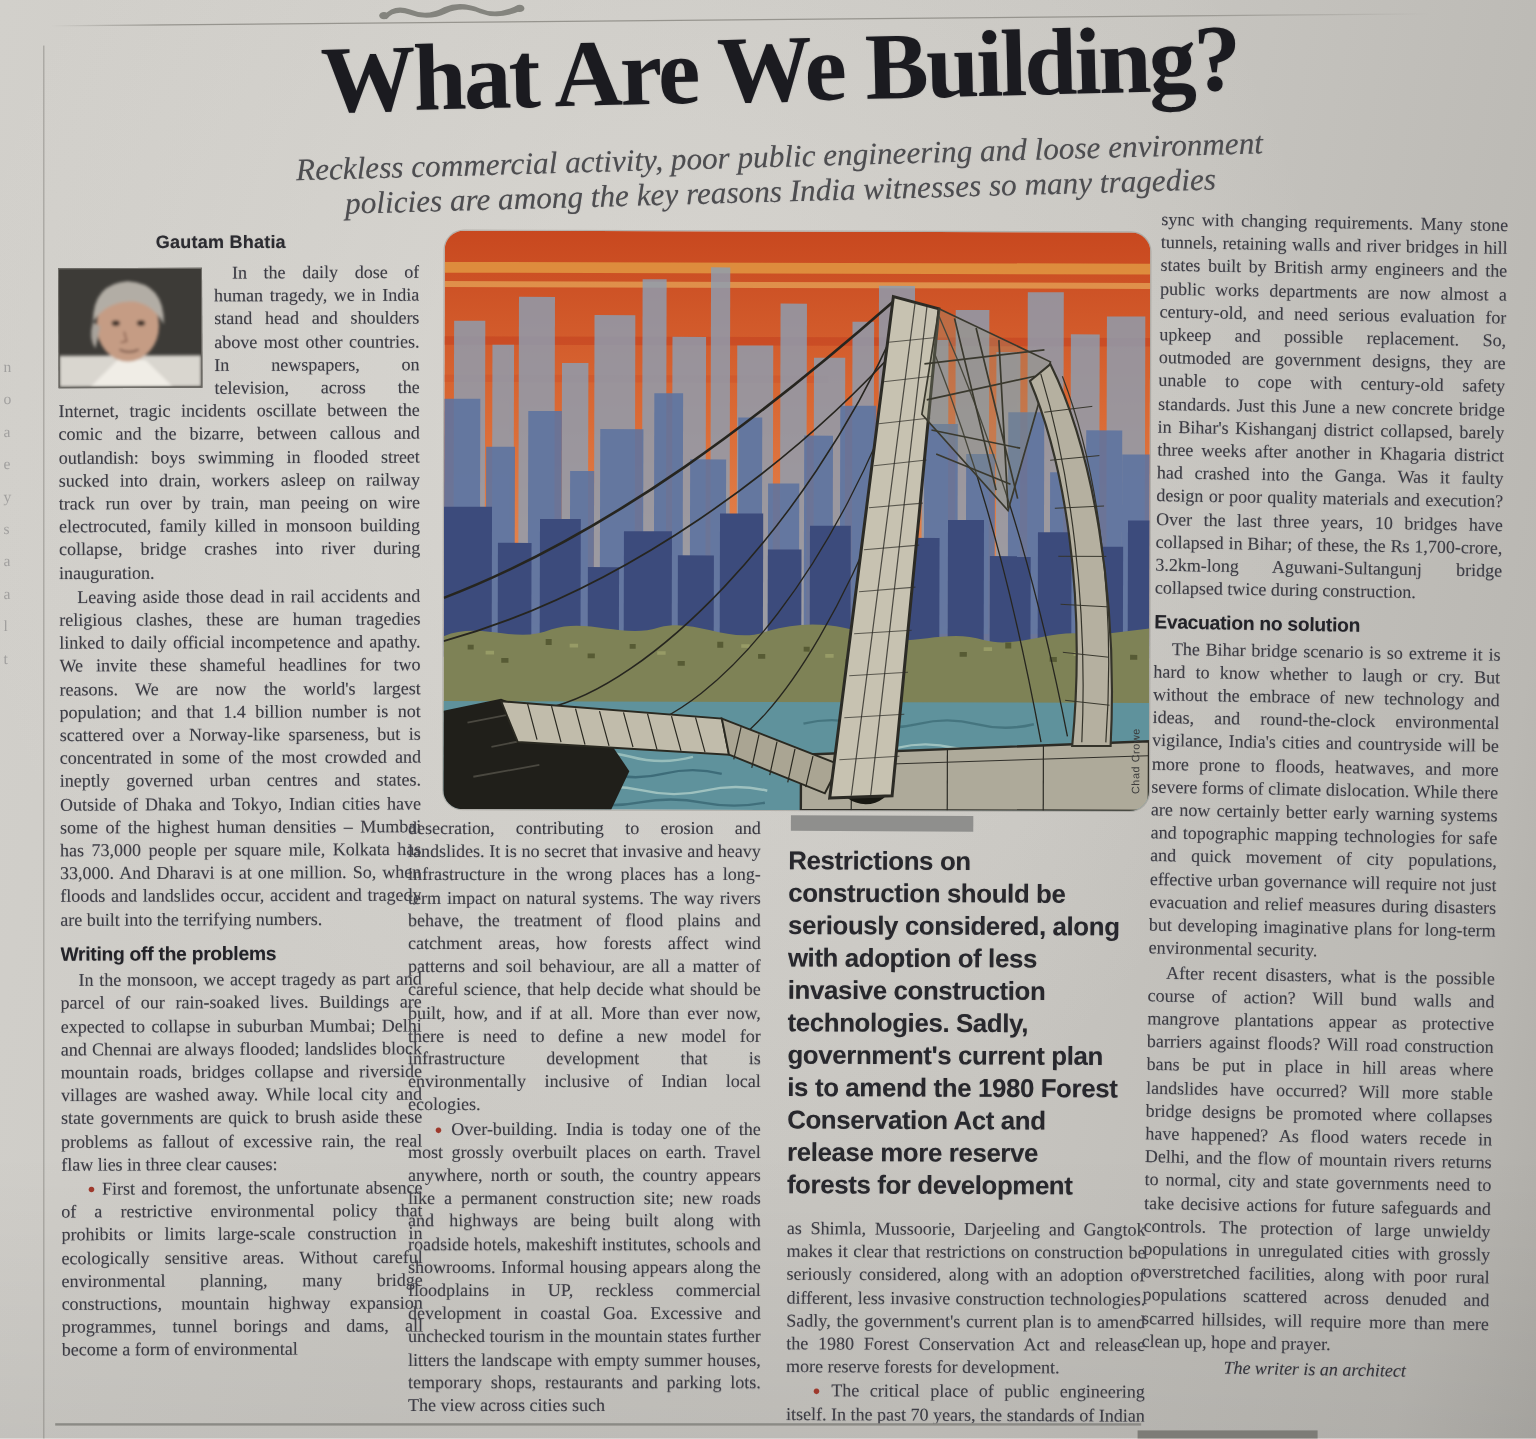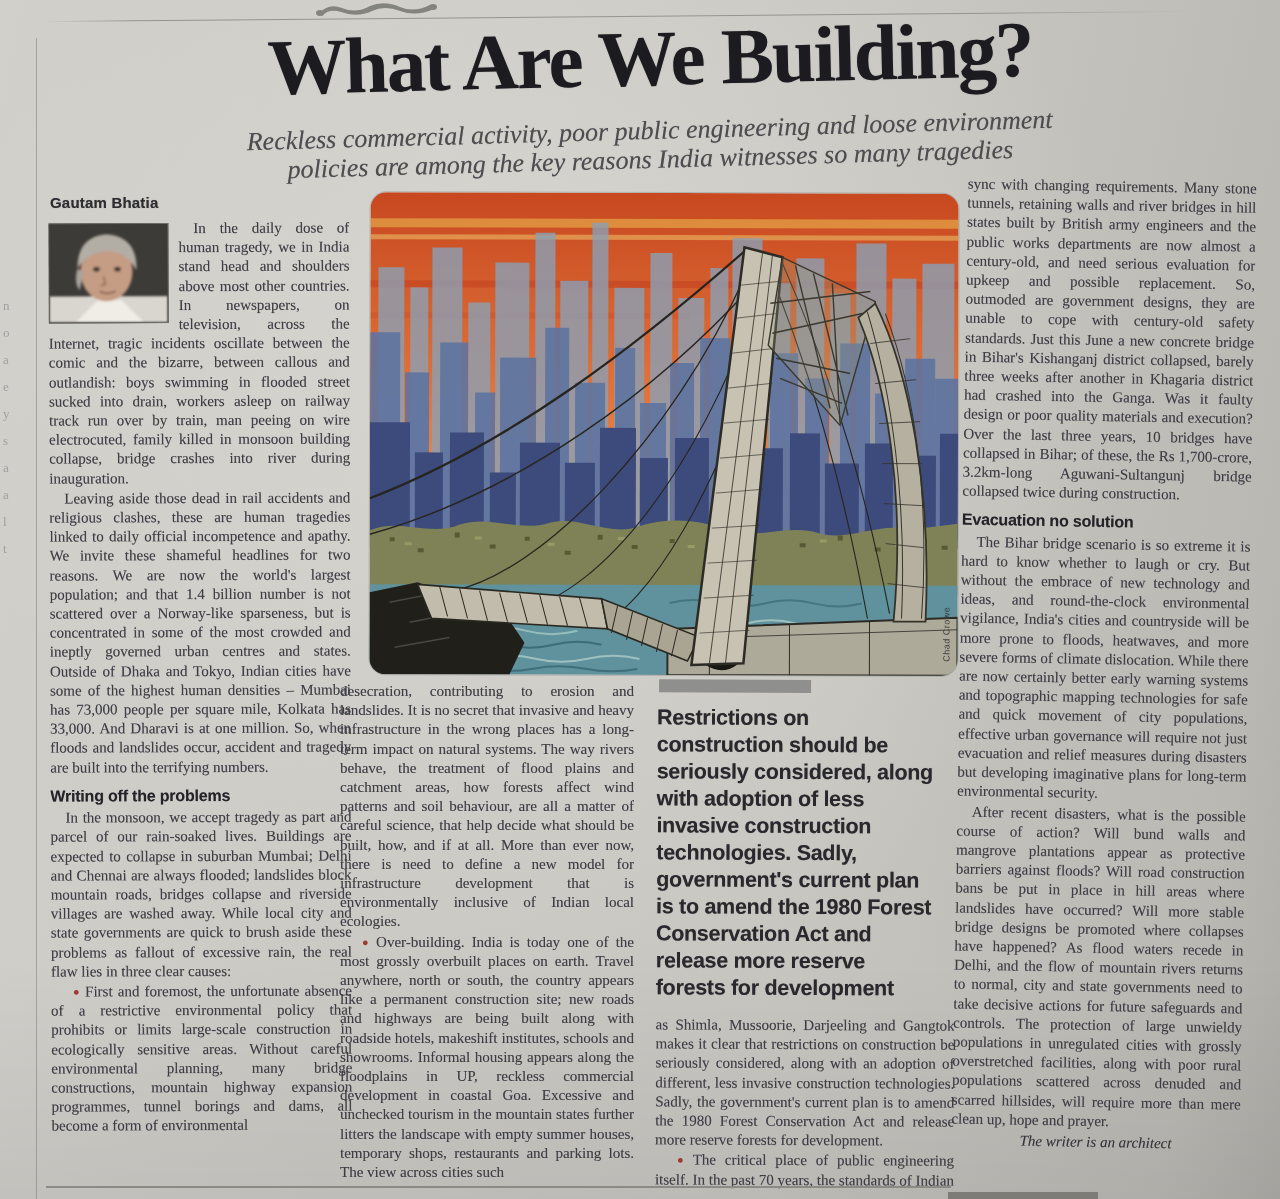--- a/index.html
+++ b/index.html
@@ -29,23 +29,23 @@
   
   .headline { position:absolute; left:110px; top:14px; width:1080px;
     font-family:"Liberation Serif", serif; font-weight:bold;
     font-size:79px; letter-spacing:-2px; text-align:center; color:#1b1b20;
     transform: rotate(-1.4deg);
     text-shadow: 0 0 1px rgba(30,30,35,0.35); }
   .subtitle { position:absolute; left:120px; top:116px; width:1060px;
     font-style:italic; font-size:26px; line-height:29px; text-align:center;
     color:#4d4d50; transform: rotate(-1.6deg);
     text-shadow: 0 0 0.7px rgba(80,80,85,0.5); }
-  .byline { position:absolute; left:50px; top:194px; width:300px;
+  .byline { position:absolute; left:34px; top:194px; width:300px;
     font-family:"Liberation Sans", sans-serif; font-weight:bold;
-    font-size:15px; color:#2c2c31; text-align:left; letter-spacing:0.2px;
+    font-size:15px; color:#2c2c31; text-align:center; letter-spacing:0.2px;
     text-shadow: 0 0 0.8px rgba(60,60,65,0.5); }
 
   
   .body-col { position:absolute; text-align:justify;
     font-size:15px; line-height:19.2px; color:#3d3d45;
     text-shadow: 0.2px 0.2px 0.6px rgba(80,80,88,0.45);
     overflow:hidden; }
   .body-col p { margin:0 0 1px 0; text-indent:15px; }
   .body-col p.noindent { text-indent:0; }
   .body-col p.bullet { text-indent:22px; }

